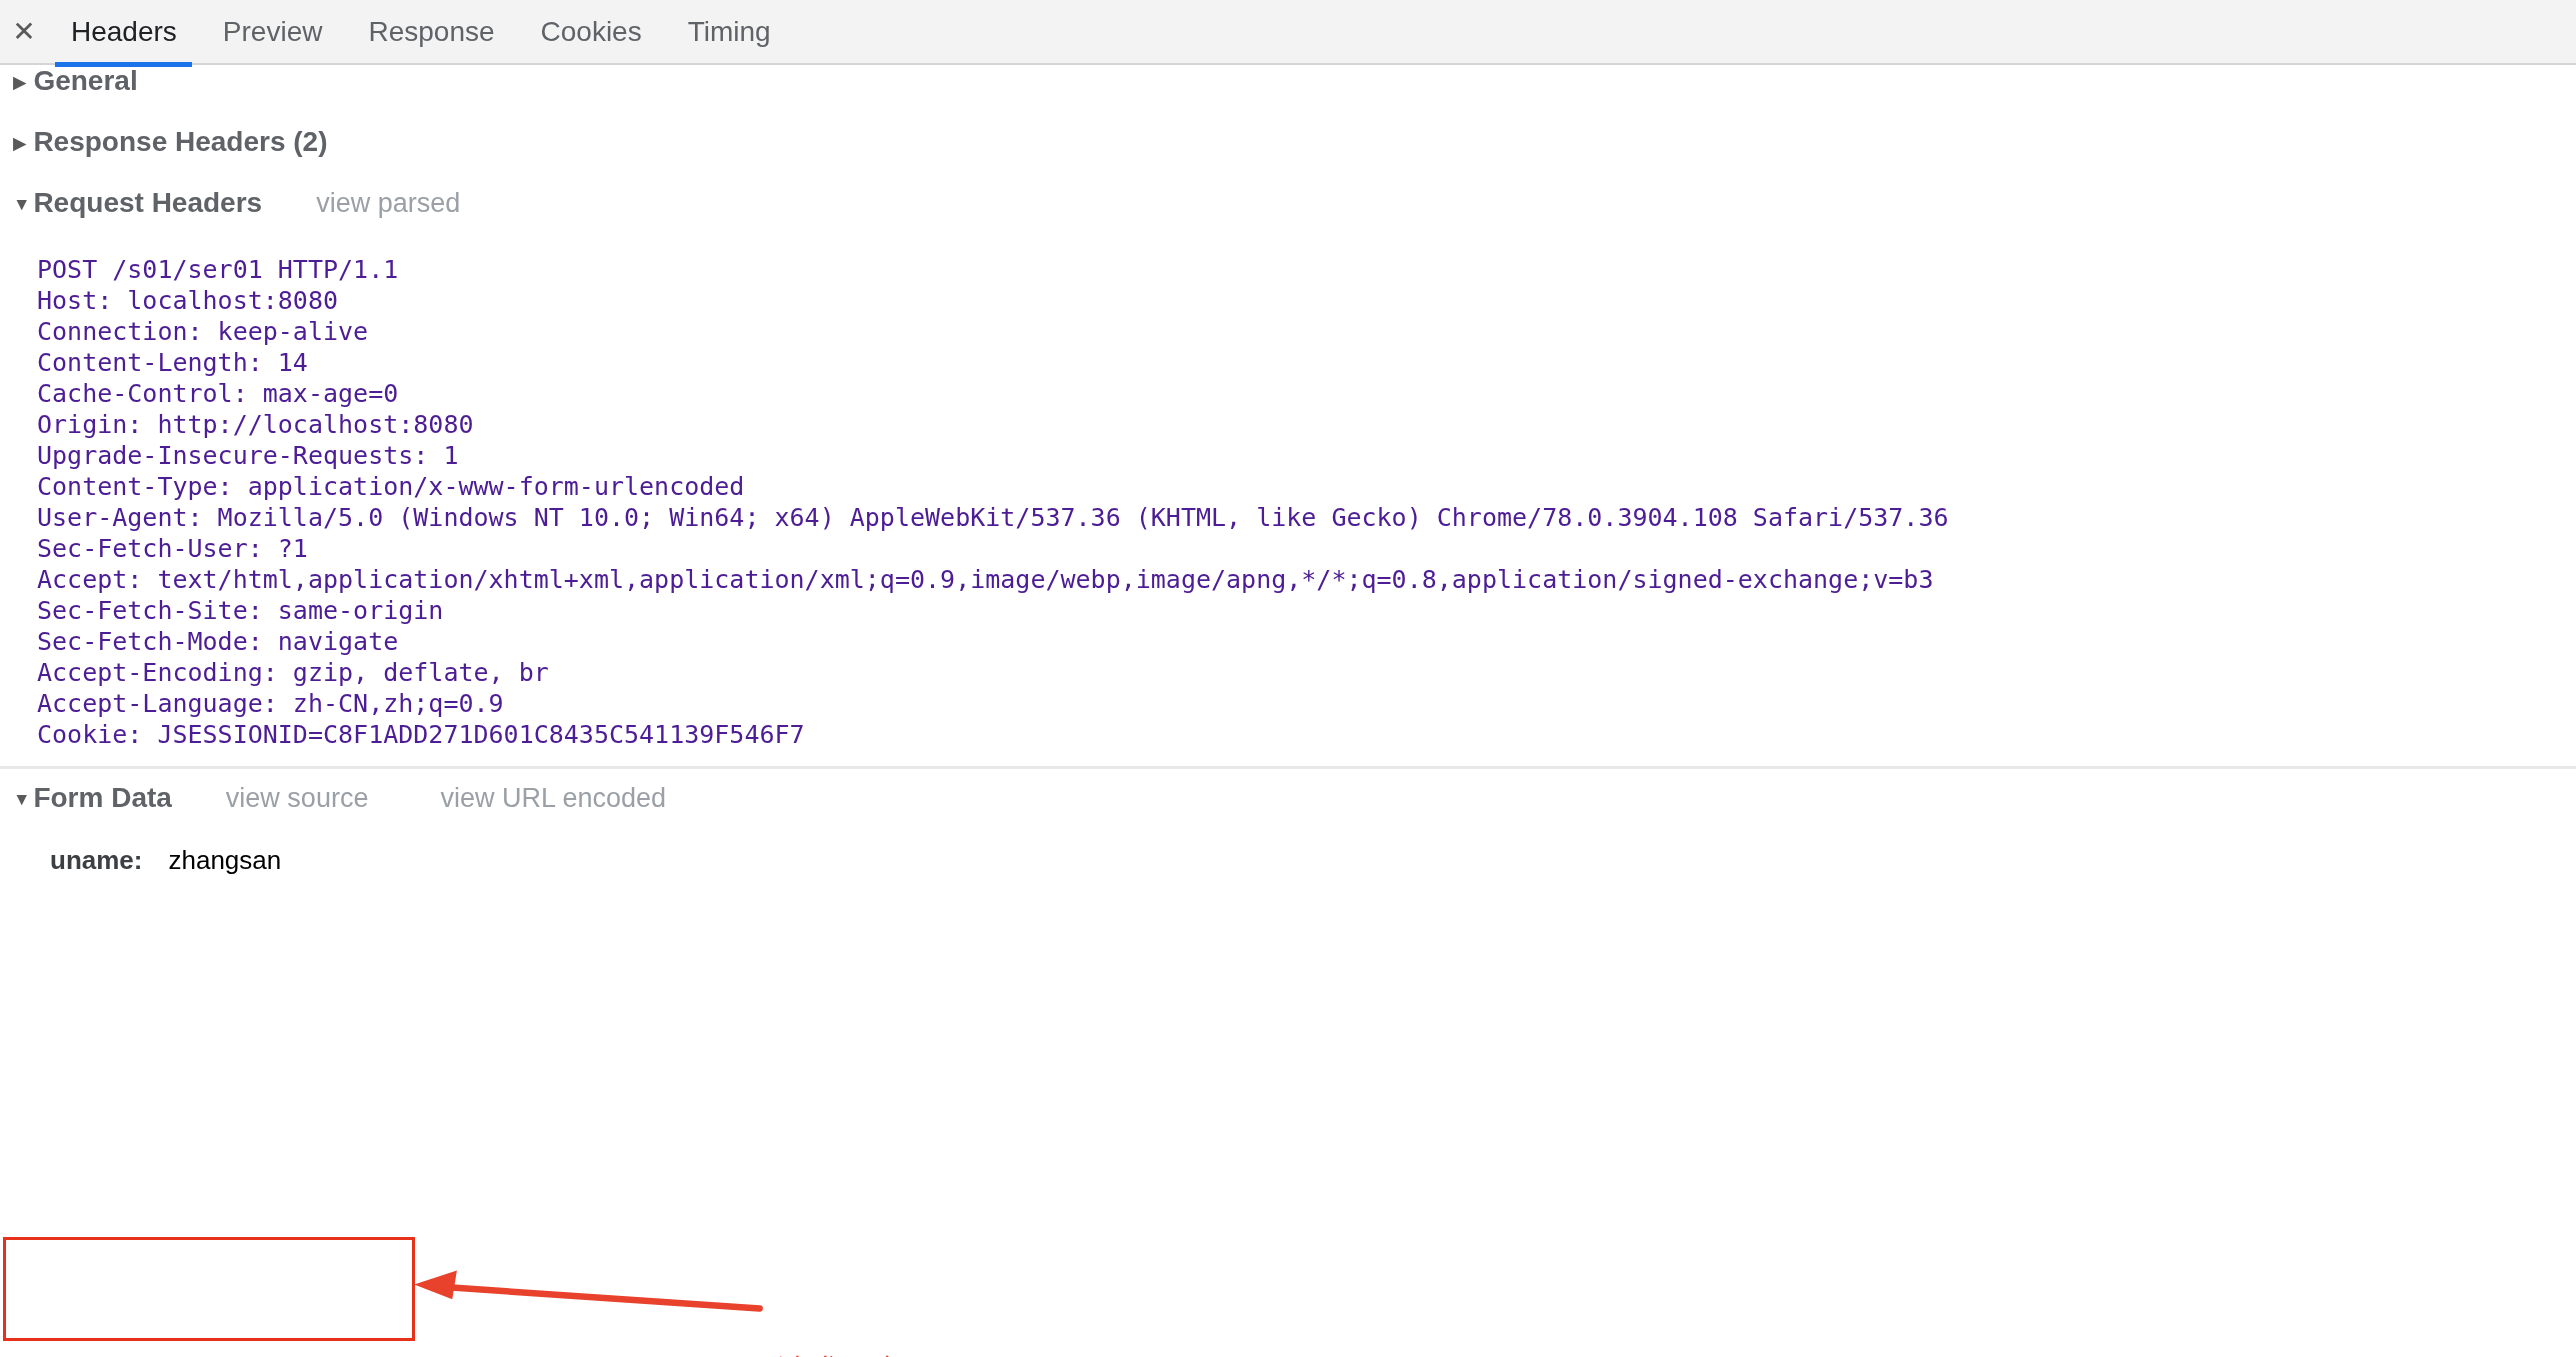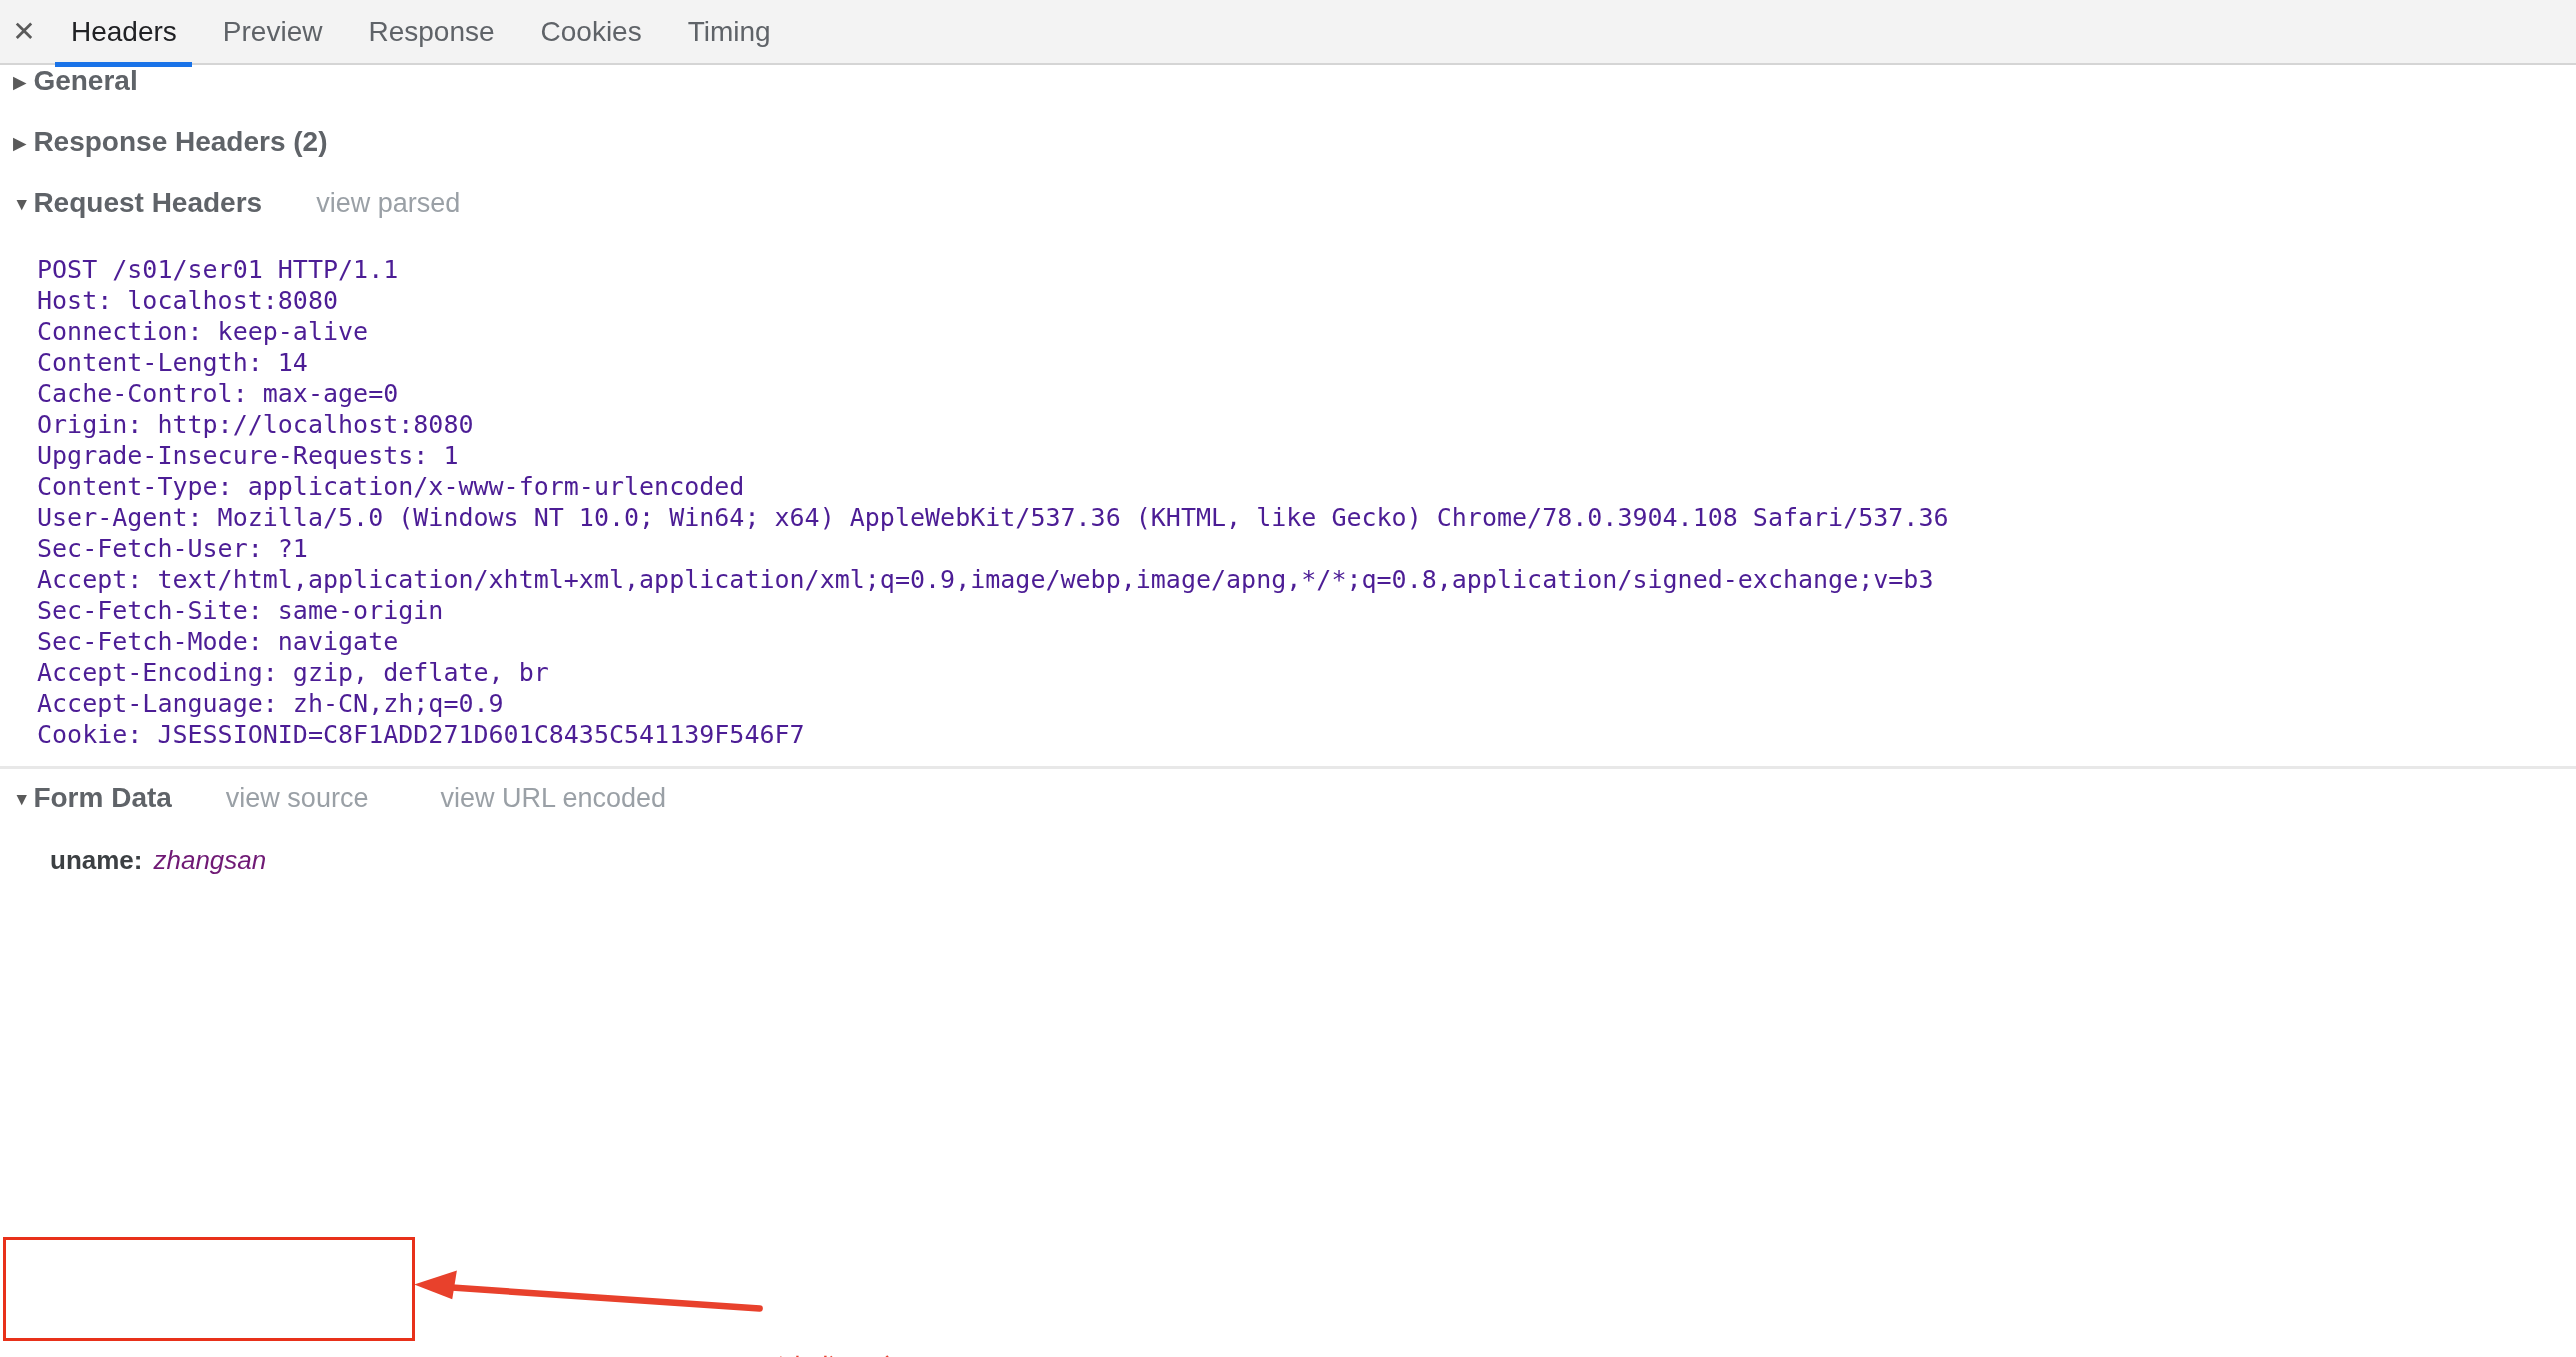--- a/index.html
+++ b/index.html
@@ -142,24 +142,23 @@
     display: flex;
     align-items: flex-end;
     font-size: 26px;
   }
   .fd-key {
     font-weight: bold;
     color: #3c4043;
     white-space: nowrap;
   }
   .fd-val {
-    color: #701a75;
-    margin-left: 11px;
-    white-space: nowrap;
-    font-style: italic;
+    color: #000000;
+    margin-left: 26px;
+    white-space: nowrap;
   }
 
   
   .anno-box {
     position: absolute;
     left: 2.8px;
     top: 1237px;
     width: 412px;
     height: 104px;
     border: 3.7px solid #e8311a;

